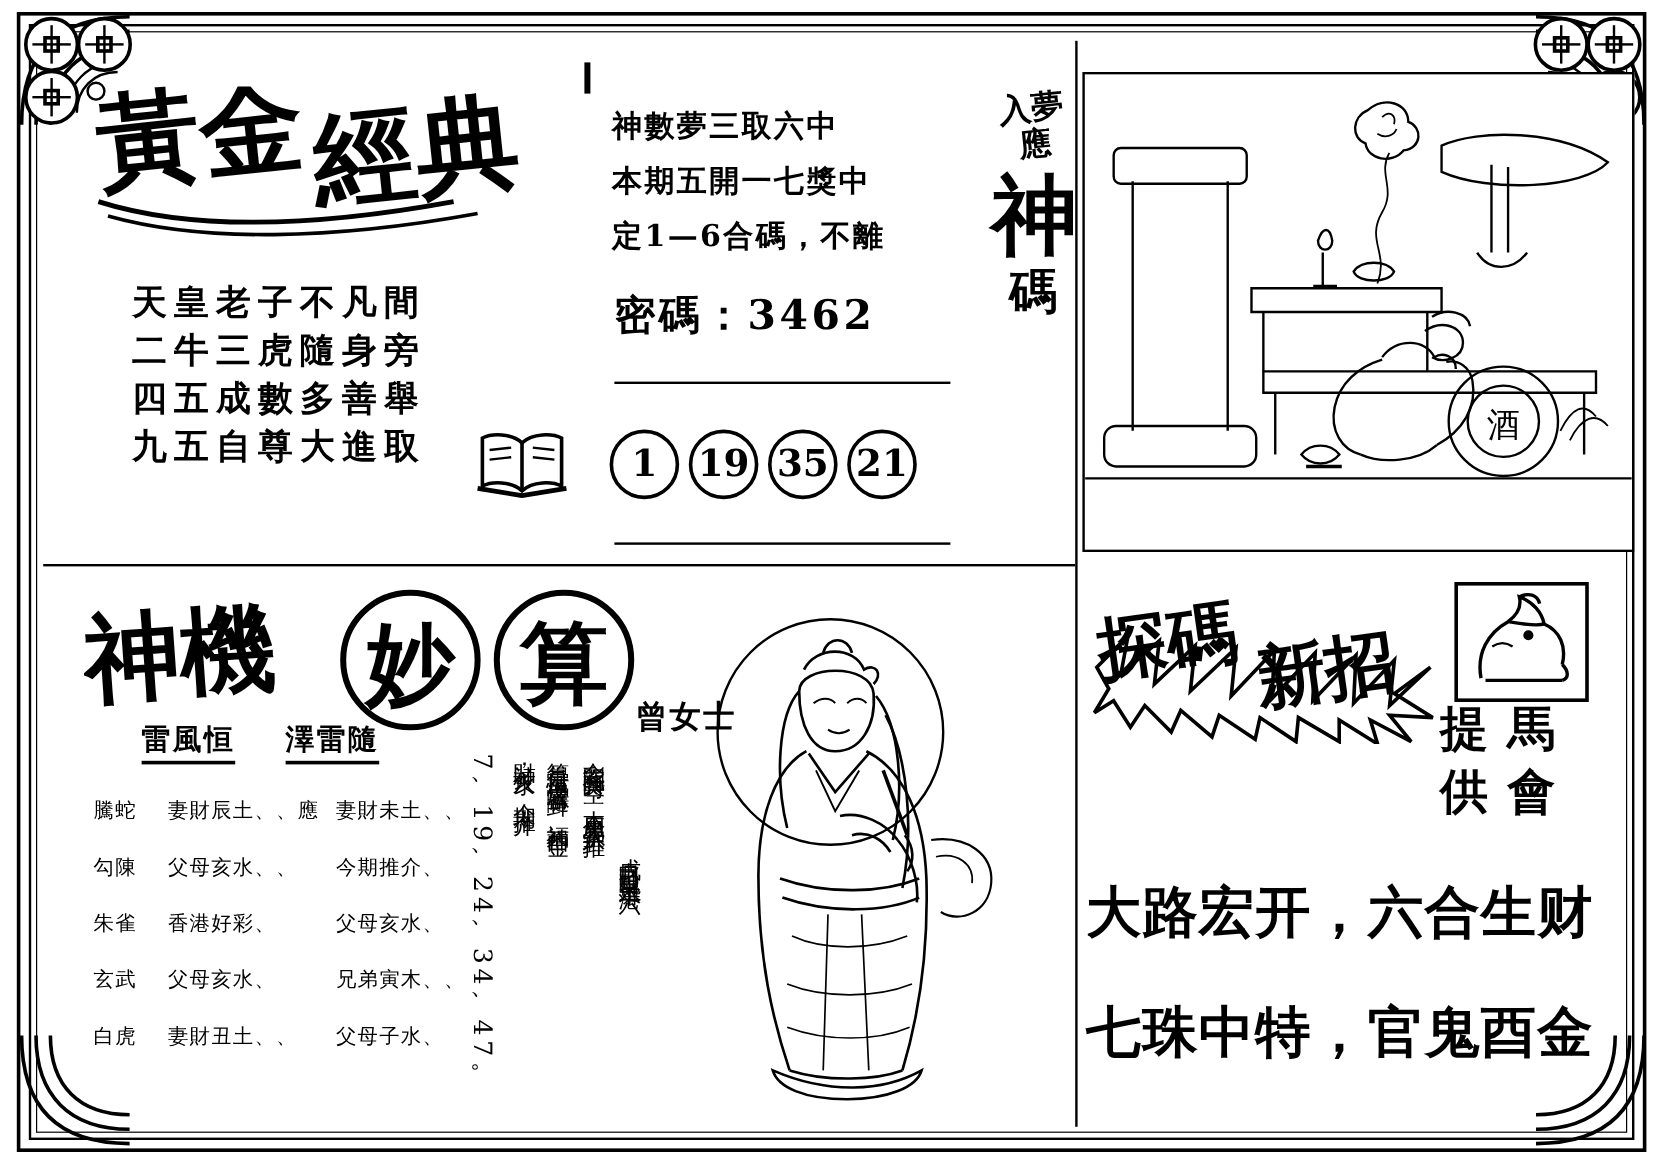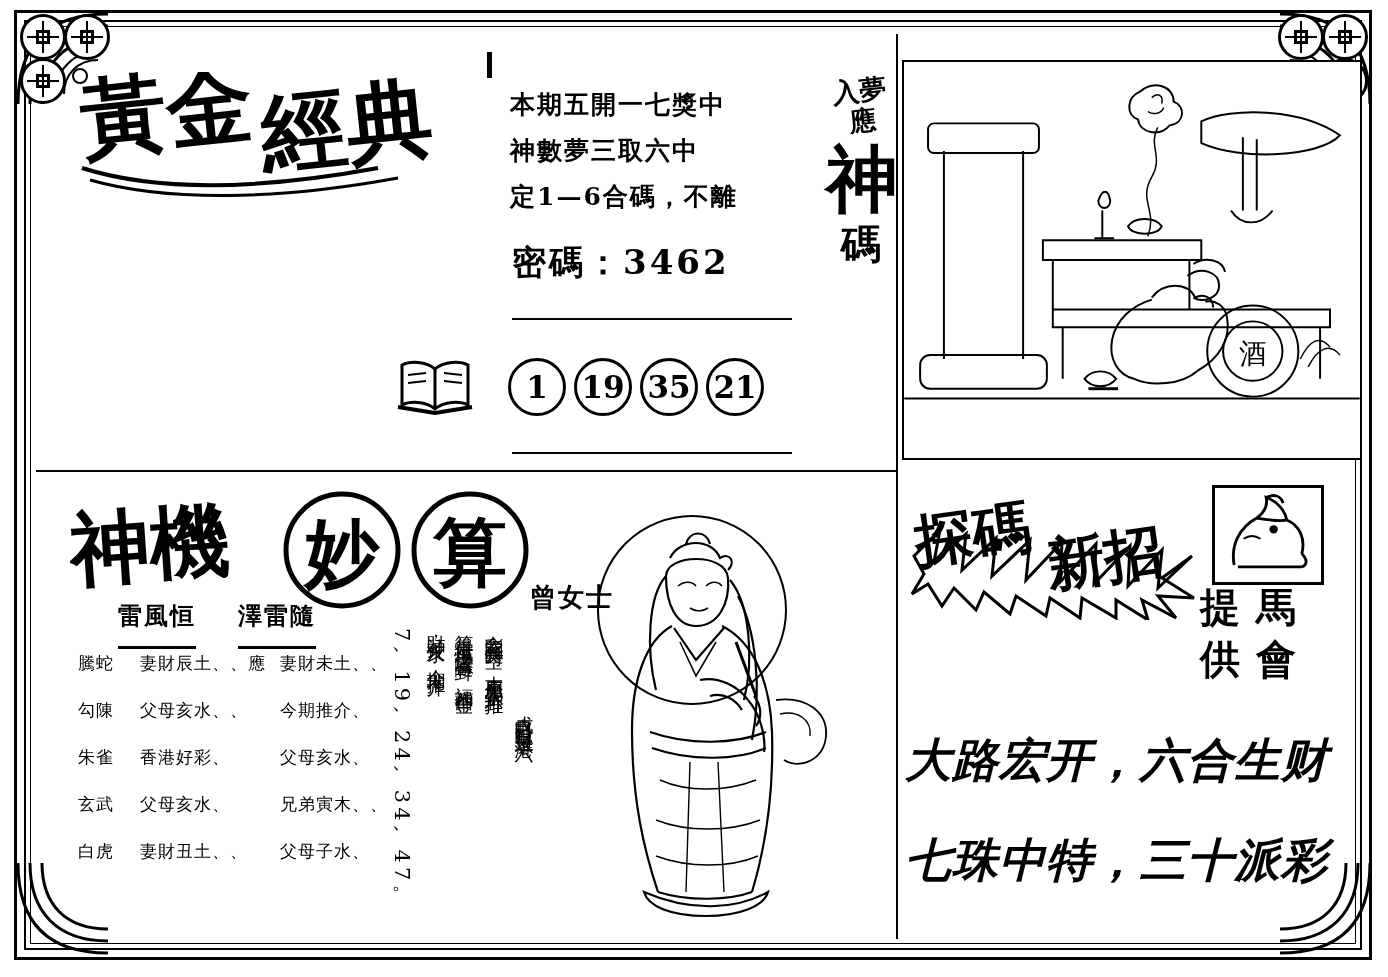--- a/index.html
+++ b/index.html
@@ -55,45 +55,45 @@
   
   .div-h{position:absolute;left:36px;top:470px;width:860px;height:2px;background:#000;}
   .div-v{position:absolute;left:896px;top:34px;width:2px;height:905px;background:#000;}
 
   
   .smq{position:absolute;left:70px;top:490px;width:500px;height:120px;}
   .smq svg{width:100%;height:100%;}
   .lady{position:absolute;left:530px;top:580px;font-family:"DejaVu Serif","Liberation Serif",serif;font-weight:bold;font-size:26px;letter-spacing:2px;}
 
   .hexnames{position:absolute;left:118px;top:600px;width:250px;display:flex;gap:42px;}
-  .hexnames span{font-family:"DejaVu Serif","Liberation Serif",serif;font-weight:bold;font-size:24px;letter-spacing:2px;border-bottom:3px solid #000;padding-bottom:14px;}
+  .hexnames span{font-family:"DejaVu Serif","Liberation Serif",serif;font-weight:bold;font-size:24px;letter-spacing:2px;border-bottom:3px solid #000;padding-bottom:2px;}
 
   .divtable{position:absolute;left:78px;top:640px;width:340px;font-family:"DejaVu Serif","Liberation Serif",serif;font-size:17px;}
-  .divtable .row{display:flex;height:47px;align-items:center;}
+  .divtable .row{display:flex;height:47px;align-items:flex-end;}
   .divtable .c0{width:62px;letter-spacing:1px;}
   .divtable .c1{width:140px;letter-spacing:1px;}
   .divtable .c2{width:130px;letter-spacing:1px;}
 
   .vcol{position:absolute;writing-mode:vertical-rl;text-orientation:upright;font-family:"DejaVu Serif","Liberation Serif",serif;font-size:19px;line-height:26px;letter-spacing:3px;}
   .vnums{position:absolute;left:388px;top:628px;writing-mode:vertical-rl;font-family:"DejaVu Serif","Liberation Serif",serif;font-size:21px;letter-spacing:4px;}
 
   
   .fairy{position:absolute;left:540px;top:500px;width:330px;height:430px;}
   .fairy svg{width:100%;height:100%;}
 
   
   .tanma{position:absolute;left:910px;top:490px;width:290px;height:130px;}
   .tanma svg{width:100%;height:100%;}
   .horsebox{position:absolute;left:1212px;top:485px;width:112px;height:100px;border:3px solid #000;box-sizing:border-box;}
   .horsebox svg{width:100%;height:100%;}
   .tigong{position:absolute;left:1200px;top:580px;width:140px;height:110px;}
   .tigong div{position:absolute;font-family:"DejaVu Serif","Liberation Serif",serif;font-weight:bold;font-size:40px;}
 
   .slogan{position:absolute;left:905px;top:710px;width:440px;}
-  .slogan div{font-family:"DejaVu Sans","Liberation Sans",sans-serif;font-weight:bold;font-size:46px;letter-spacing:1px;line-height:100px;white-space:nowrap;font-style:italic;}
+  .slogan div{font-family:"DejaVu Sans","Liberation Sans",sans-serif;font-weight:bold;font-size:46px;letter-spacing:1px;line-height:100px;white-space:nowrap;}
 
   
   .wm{position:absolute;left:10px;top:878px;width:880px;height:80px;}
   .wm .t{font-family:"DejaVu Sans","Liberation Sans",sans-serif;font-weight:bold;font-size:66px;color:#e8262d;letter-spacing:2px;white-space:nowrap;text-shadow:2px 2px 0 #fff;}
 </style>
 </head>
 <body>
 
 <div class="page">
 
@@ -166,33 +166,39 @@
       <text x="6" y="78" font-family="DejaVu Serif, Liberation Serif, serif" font-size="86" font-weight="bold" transform="rotate(-6 6 78)">黃金</text>
       <text x="186" y="92" font-family="DejaVu Serif, Liberation Serif, serif" font-size="86" font-weight="bold" transform="rotate(-6 186 92)">經典</text>
       <path d="M4 96 C80 120 180 118 300 96" stroke="#000" stroke-width="4" fill="none"></path>
       <path d="M12 108 C90 130 200 128 320 106" stroke="#000" stroke-width="3" fill="none"></path>
     </svg>
     
   </div>
 
   <div style="position:absolute;left:487px;top:52px;width:5px;height:26px;background:#000;"></div>
 
+  <div class="poem">
+    <div>天皇老子不凡間</div>
+    <div>二牛三虎隨身旁</div>
+    <div>四五成數多善舉</div>
+    <div>九五自尊大進取</div>
+  </div>
 
   <div class="book-icon">
     <svg viewBox="0 0 78 60" fill="none" stroke="#000" stroke-width="3">
       <path d="M39 14 C30 6 14 6 6 10 L6 50 C14 46 30 46 39 54 C48 46 64 46 72 50 L72 10 C64 6 48 6 39 14 Z" fill="#fff"></path>
       <path d="M39 14 L39 54"></path>
       <path d="M12 20 L30 18 M12 28 L30 26 M48 18 L66 20 M48 26 L66 28" stroke-width="2"></path>
       <path d="M2 52 L39 58 L76 52" stroke-width="4"></path>
     </svg>
   </div>
 
   <div class="ctext">
+    <div>神數夢三取六中</div>
     <div>本期五開一七獎中</div>
-    <div>神數夢三取六中</div>
     <div>定1—6合碼，不離</div>
   </div>
   <div class="mima">
     <span>密碼：</span><span>3462</span>
   </div>
   <div class="hr1"></div>
   <div class="balls">
     <div class="ball">1</div>
     <div class="ball">19</div>
     <div class="ball">35</div>
@@ -377,17 +383,17 @@
 
   <div class="tigong">
     <div style="left:0;top:0;">提</div>
     <div style="left:56px;top:0;">馬</div>
     <div style="left:0;top:52px;">供</div>
     <div style="left:56px;top:52px;">會</div>
   </div>
 
   <div class="slogan">
     <div>大路宏开，六合生财</div>
-    <div>七珠中特，三十派彩</div>
+    <div>七珠中特，官鬼酉金</div>
   </div>
 
 
 </div>
 
 </body></html>

